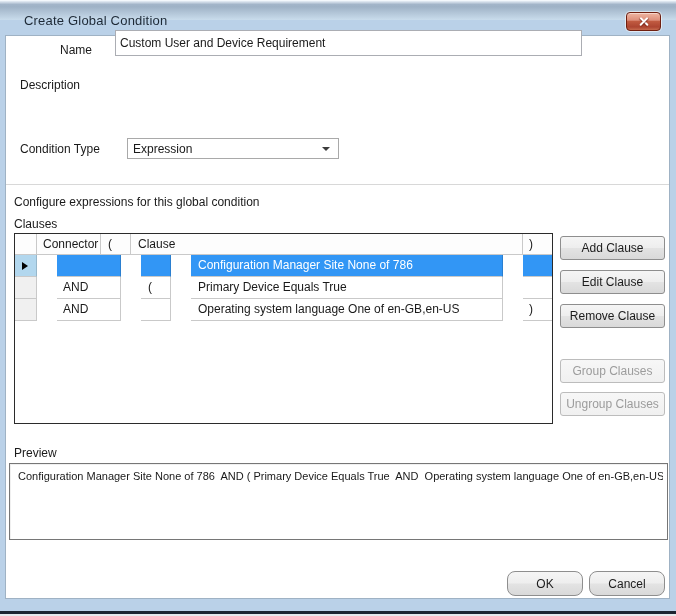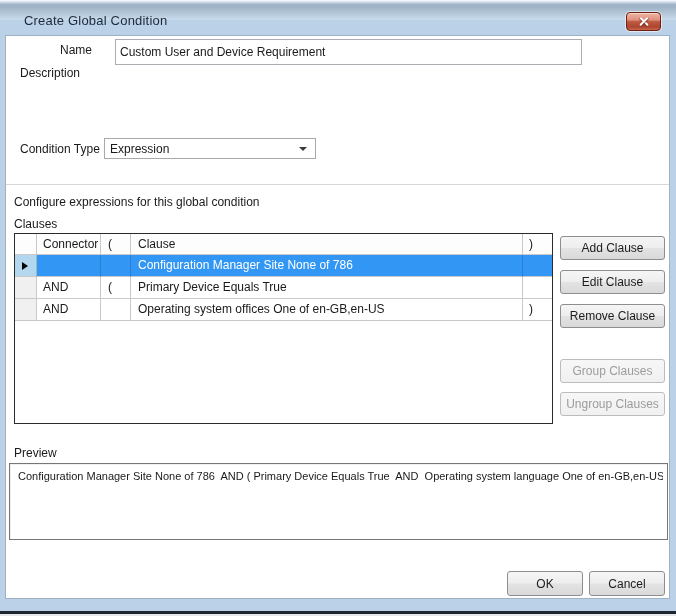--- a/index.html
+++ b/index.html
@@ -45,60 +45,60 @@
   .content {
     position: absolute; left:6px; top:36px; width:663px; height:562px;
     background: #ffffff;
     box-shadow: 0 0 0 1px #9fb2c4;
   }
   .bottom-dark  { position:absolute; left:0; top:611px; width:676px; height:3px; background:#1c2531; }
   .bottom-light { position:absolute; left:0; top:614px; width:676px; height:2px; background:#e6e9ec; }
 
   .lbl { position: absolute; color:#1a1a1a; }
   .lbl-name      { left:20px; top:43px;margin-left:40px;  }
-  .lbl-desc      { left:20px; top:66px;  }
+  .lbl-desc      { left:20px; top:78px;  }
   .lbl-condtype  { left:20px; top:142px; }
   .lbl-configure { left:14px; top:195px; }
   .lbl-clauses   { left:14px; top:217px; }
   .lbl-preview   { left:14px; top:446px; }
 
   .name-input {
-    position:absolute; left:115px; top:39px; width:467px; height:21px;
+    position:absolute; left:115px; top:30px; width:467px; height:21px;
     border:1px solid #abadb3; background:#fff;
     font-family: inherit; font-size:12px; color:#1a1a1a;
     padding: 12px 4px; outline: none;
   }
   .desc-box {
     position:absolute; left:115px; top:69px; width:467px; height:53px;
     border:1px solid #abadb3; background:#fff;
   }
   .desc-text { position:absolute; left:6px; top:4px; right:20px; line-height:15px; }
   .scroll-up, .scroll-down { position:absolute; right:5px; width:0; height:0;
     border-left:4px solid transparent; border-right:4px solid transparent; cursor:default; }
   .scroll-up   { top:7px;    border-bottom:5px solid #c3c3c3; }
   .scroll-down { bottom:7px; border-top:5px solid #c3c3c3; }
 
   .combo {
-    position:absolute; left:104px; top:138px; width:212px; height:21px;
+    position:absolute; left:127px; top:138px; width:212px; height:21px;
     border:1px solid #a9a9a9; background:#fff; cursor:default;
   }
   .combo-value { position:absolute; left:5px; top:3px; }
   .caret-down { position:absolute; right:8px; top:8px; width:0; height:0;
     border-left:4px solid transparent; border-right:4px solid transparent; border-top:4px solid #3c3c3c; }
 
   .divider { position:absolute; left:6px; top:184px; width:663px; height:1px; background:#d8d8d8; }
 
   
   .clauses-table {
     position:absolute; left:14px; top:233px; width:539px; height:191px;
     border:1px solid #2b2b2b; background:#fff; overflow:hidden;
   }
   .trow { display:flex; width:100%; }
   .thead { height:21px; }
-  .brow  { height:22px; }
+  .brow  { height:22px;gap:20px; }
   .cell {
     border-right:1px solid #c9c9c9; border-bottom:1px solid #c9c9c9;
     overflow:hidden; white-space:nowrap;
   }
   .thead .cell { line-height:20px; background:#fdfdfd; }
   .brow  .cell { line-height:21px; }
   .cell-sel    { width:22px; flex:none; background:#f0f0f0; position:relative; }
   .cell-conn   { width:64px; flex:none; padding-left:6px; }
   .cell-open   { width:30px; flex:none; padding-left:7px; }
   .cell-clause { flex:1; padding-left:7px; }
@@ -134,21 +134,21 @@
     box-shadow: inset 1px 1px 0 rgba(0,0,0,.06);
   }
   .preview-text {
     position:absolute; left:8px; top:6px; right:4px;
     font-size:11px; white-space:pre; overflow:hidden; color:#1a1a1a;
   }
 
   
   .footer-btn {
     position:absolute; top:571px; width:76px; height:25px;
-    border:1px solid #8e8e8e; border-radius:3px;
+    border:1px solid #8e8e8e; border-radius:8px;
     background: linear-gradient(180deg,#f5f5f5 0%, #eeeeee 48%, #e3e3e3 52%, #d9d9d9 100%);
     font-family:inherit; font-size:12px; color:#1c1c1c; text-align:center; cursor:pointer;
   }
   .btn-ok     { left:507px; }
   .btn-cancel { left:589px; }
 </style>
 </head>
 <body>
 
 <div class="window">
@@ -207,21 +207,21 @@
       <div class="cell cell-conn">AND</div>
       <div class="cell cell-open">(</div>
       <div class="cell cell-clause">Primary Device Equals True</div>
       <div class="cell cell-close"></div>
     </div>
 
     <div class="trow brow">
       <div class="cell cell-sel"></div>
       <div class="cell cell-conn">AND</div>
       <div class="cell cell-open"></div>
-      <div class="cell cell-clause">Operating system offices One of en-GB,en-US</div>
+      <div class="cell cell-clause">Operating system language One of en-GB,en-US</div>
       <div class="cell cell-close">)</div>
     </div>
   </div>
 
   <button class="btn btn-add">Add Clause</button>
   <button class="btn btn-edit">Edit Clause</button>
   <button class="btn btn-remove">Remove Clause</button>
   <button class="btn btn-group disabled">Group Clauses</button>
   <button class="btn btn-ungroup disabled">Ungroup Clauses</button>
 

